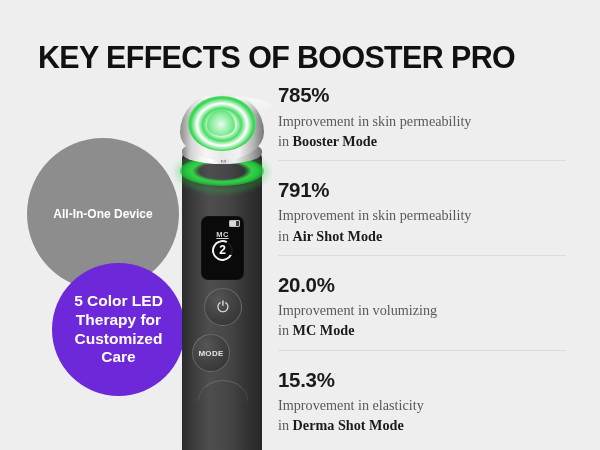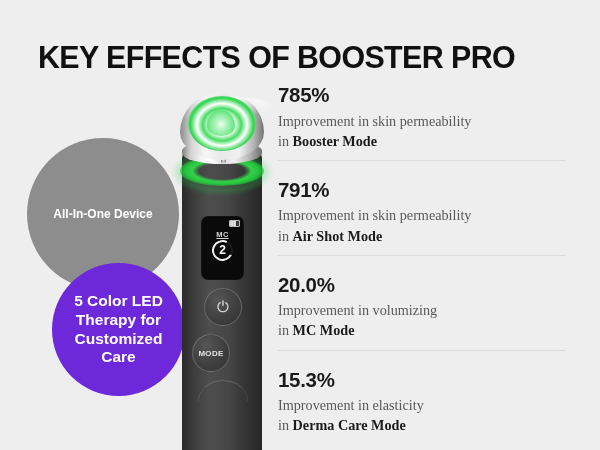--- a/index.html
+++ b/index.html
@@ -421,18 +421,18 @@
       <div class="stat-desc">
         <span>Improvement in volumizing</span><br>
         <span>in </span><span class="mode">MC Mode</span>
       </div>
     </div>
 
     <div class="stat">
       <div class="stat-value">15.3%</div>
       <div class="stat-desc">
         <span>Improvement in elasticity</span><br>
-        <span>in </span><span class="mode">Derma Care Mode</span>
+        <span>in </span><span class="mode">Derma Shot Mode</span>
       </div>
     </div>
 
   </div>
 </div>
 
 </body></html>

